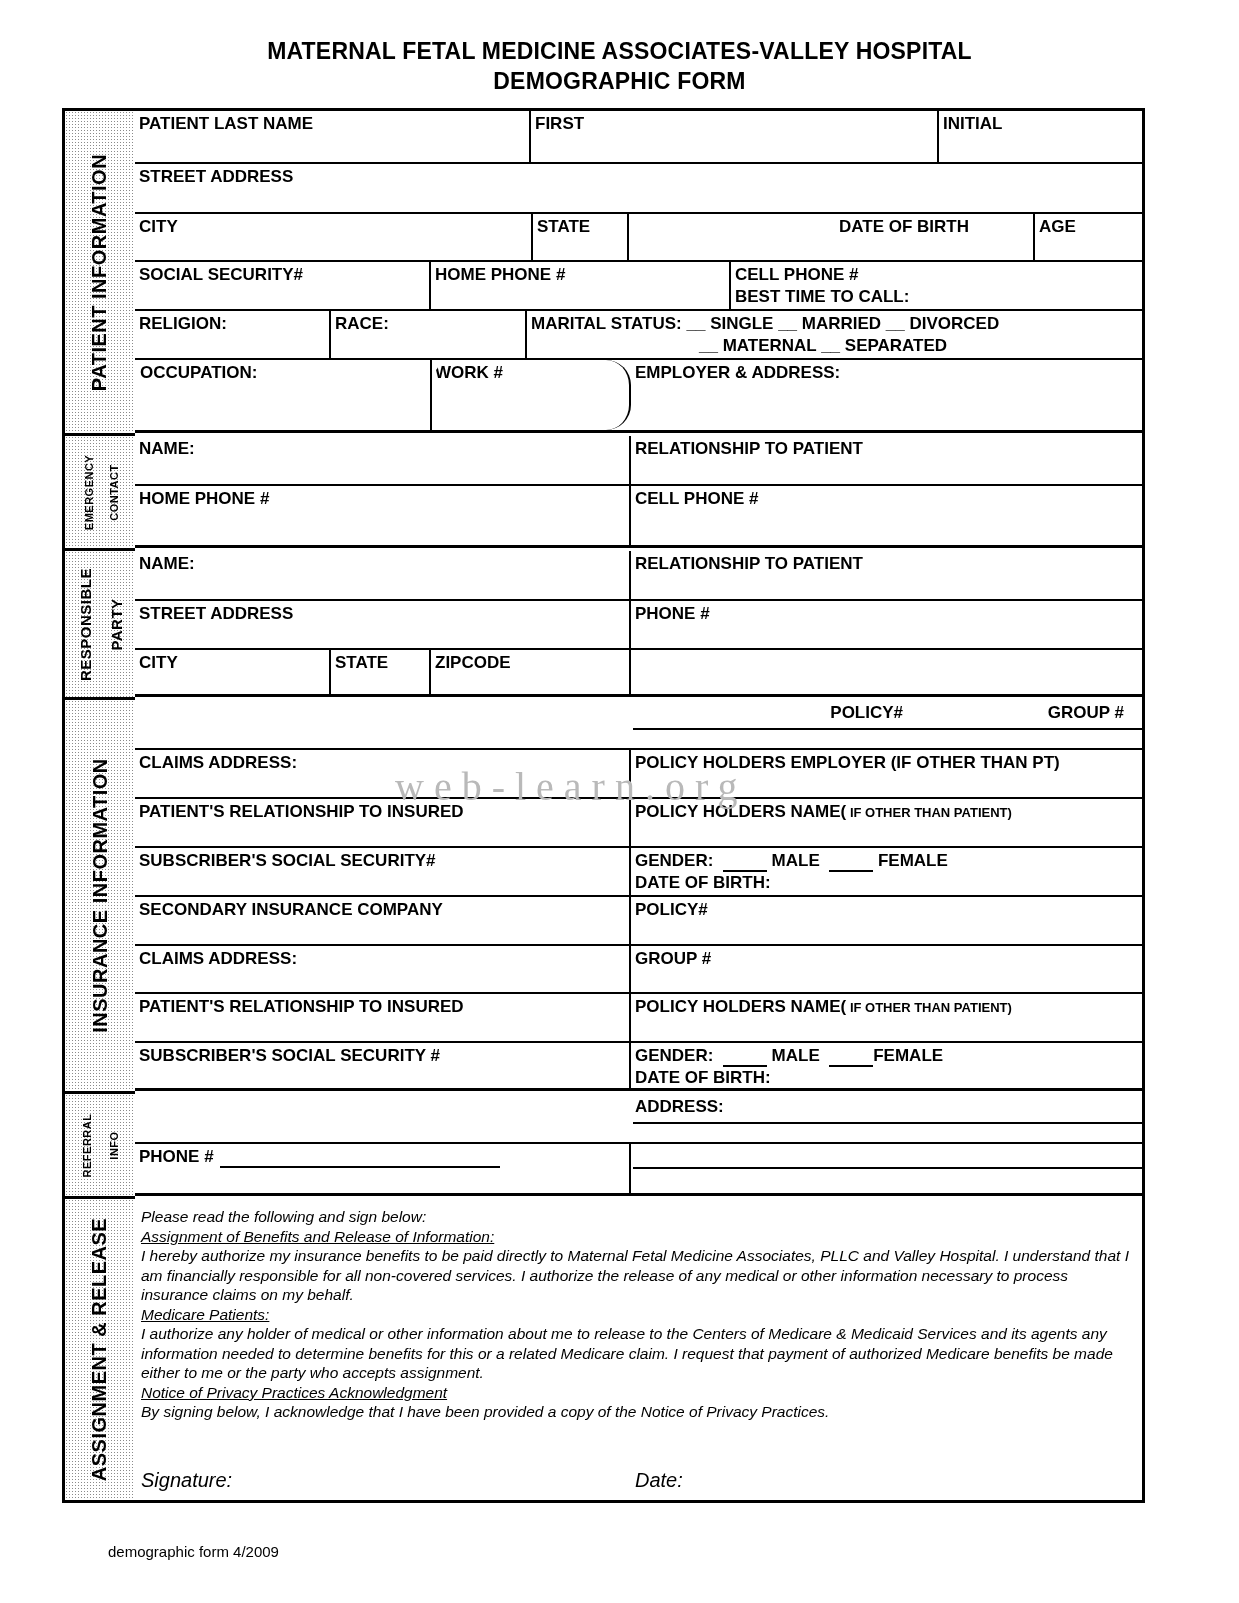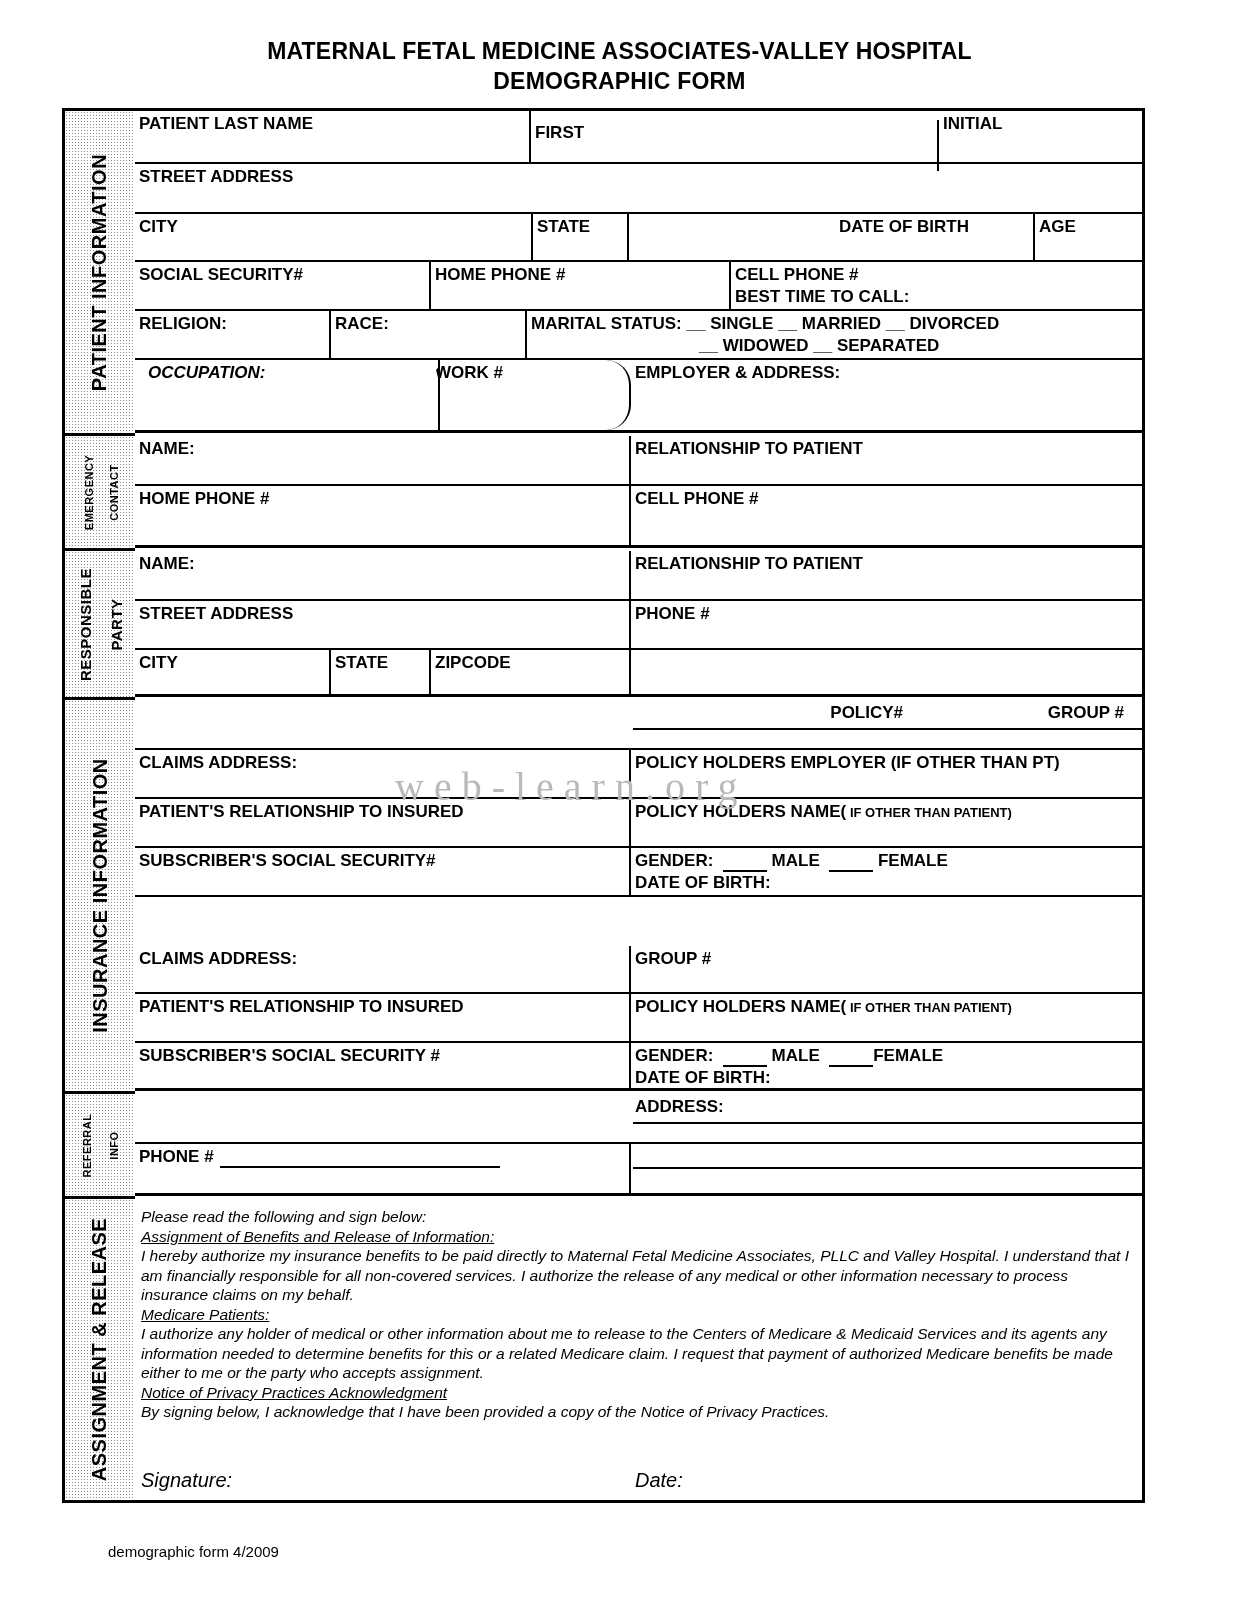--- a/index.html
+++ b/index.html
@@ -190,21 +190,21 @@
         </div>
       </div>
     </div>
 
     <div class="body-col">
 
       <div class="row" style="top:0;height:53px;width:1008px;">
         <div class="cell vr" style="left:0;width:396px;">
           <span>PATIENT LAST NAME</span>
         </div>
-        <div class="cell vr" style="left:396px;width:408px;margin-top:9px;">
+        <div class="cell vr" style="left:396px;width:408px;">
           <span>FIRST</span>
         </div>
         <div class="cell" style="left:804px;width:204px;">
           <span>INITIAL</span>
         </div>
       </div>
 
       <div class="row" style="top:53px;height:50px;width:1008px;">
         <div class="cell" style="left:0;width:1008px;">
           <span>STREET ADDRESS</span>
@@ -241,26 +241,26 @@
 
       <div class="row" style="top:200px;height:49px;width:1008px;">
         <div class="cell vr" style="left:0;width:196px;">
           <span>RELIGION:</span>
         </div>
         <div class="cell vr" style="left:196px;width:196px;">
           <span>RACE:</span>
         </div>
         <div class="cell" style="left:392px;width:616px;">
           <span class="sub">MARITAL STATUS:  __  SINGLE  __  MARRIED  __  DIVORCED</span>
-          <span class="sub" style="padding-left:168px;">__  WIDOWED  __  SEPARATED</span>
+          <span class="sub" style="padding-left:168px;">__  MATERNAL  __  SEPARATED</span>
         </div>
       </div>
 
       <div class="row thick" style="top:249px;height:73px;width:1008px;">
-        <div class="cell vr" style="left:9px;width:296px;font-style:italic;">
+        <div class="cell vr" style="left:1px;width:296px;">
           <span>OCCUPATION:</span>
         </div>
         <div class="cell vr" style="left:296px;width:200px;border-radius:25px;">
           <span>WORK #</span>
         </div>
         <div class="cell" style="left:496px;width:512px;">
           <span>EMPLOYER &amp; ADDRESS:</span>
         </div>
       </div>
 
@@ -343,20 +343,28 @@
       <div class="row" style="top:737px;height:49px;width:1008px;">
         <div class="cell vr" style="left:0;width:496px;">
           <span>SUBSCRIBER'S SOCIAL SECURITY#</span>
         </div>
         <div class="cell" style="left:496px;width:512px;">
           <span class="sub"><span>GENDER:</span>&nbsp;&nbsp;<span class="underline-fill" style="width:44px;height:18px;"></span>&nbsp;<span>MALE</span>&nbsp;&nbsp;<span class="underline-fill" style="width:44px;height:18px;"></span>&nbsp;<span>FEMALE</span></span>
           <span class="sub">DATE OF BIRTH:</span>
         </div>
       </div>
 
+      <div class="row" style="top:786px;height:49px;width:1008px;">
+        <div class="cell vr" style="left:0;width:496px;">
+          <span>SECONDARY INSURANCE COMPANY</span>
+        </div>
+        <div class="cell" style="left:496px;width:512px;">
+          <span>POLICY#</span>
+        </div>
+      </div>
 
       <div class="row" style="top:835px;height:48px;width:1008px;">
         <div class="cell vr" style="left:0;width:496px;">
           <span>CLAIMS ADDRESS:</span>
         </div>
         <div class="cell" style="left:496px;width:512px;">
           <span>GROUP #</span>
         </div>
       </div>
 

